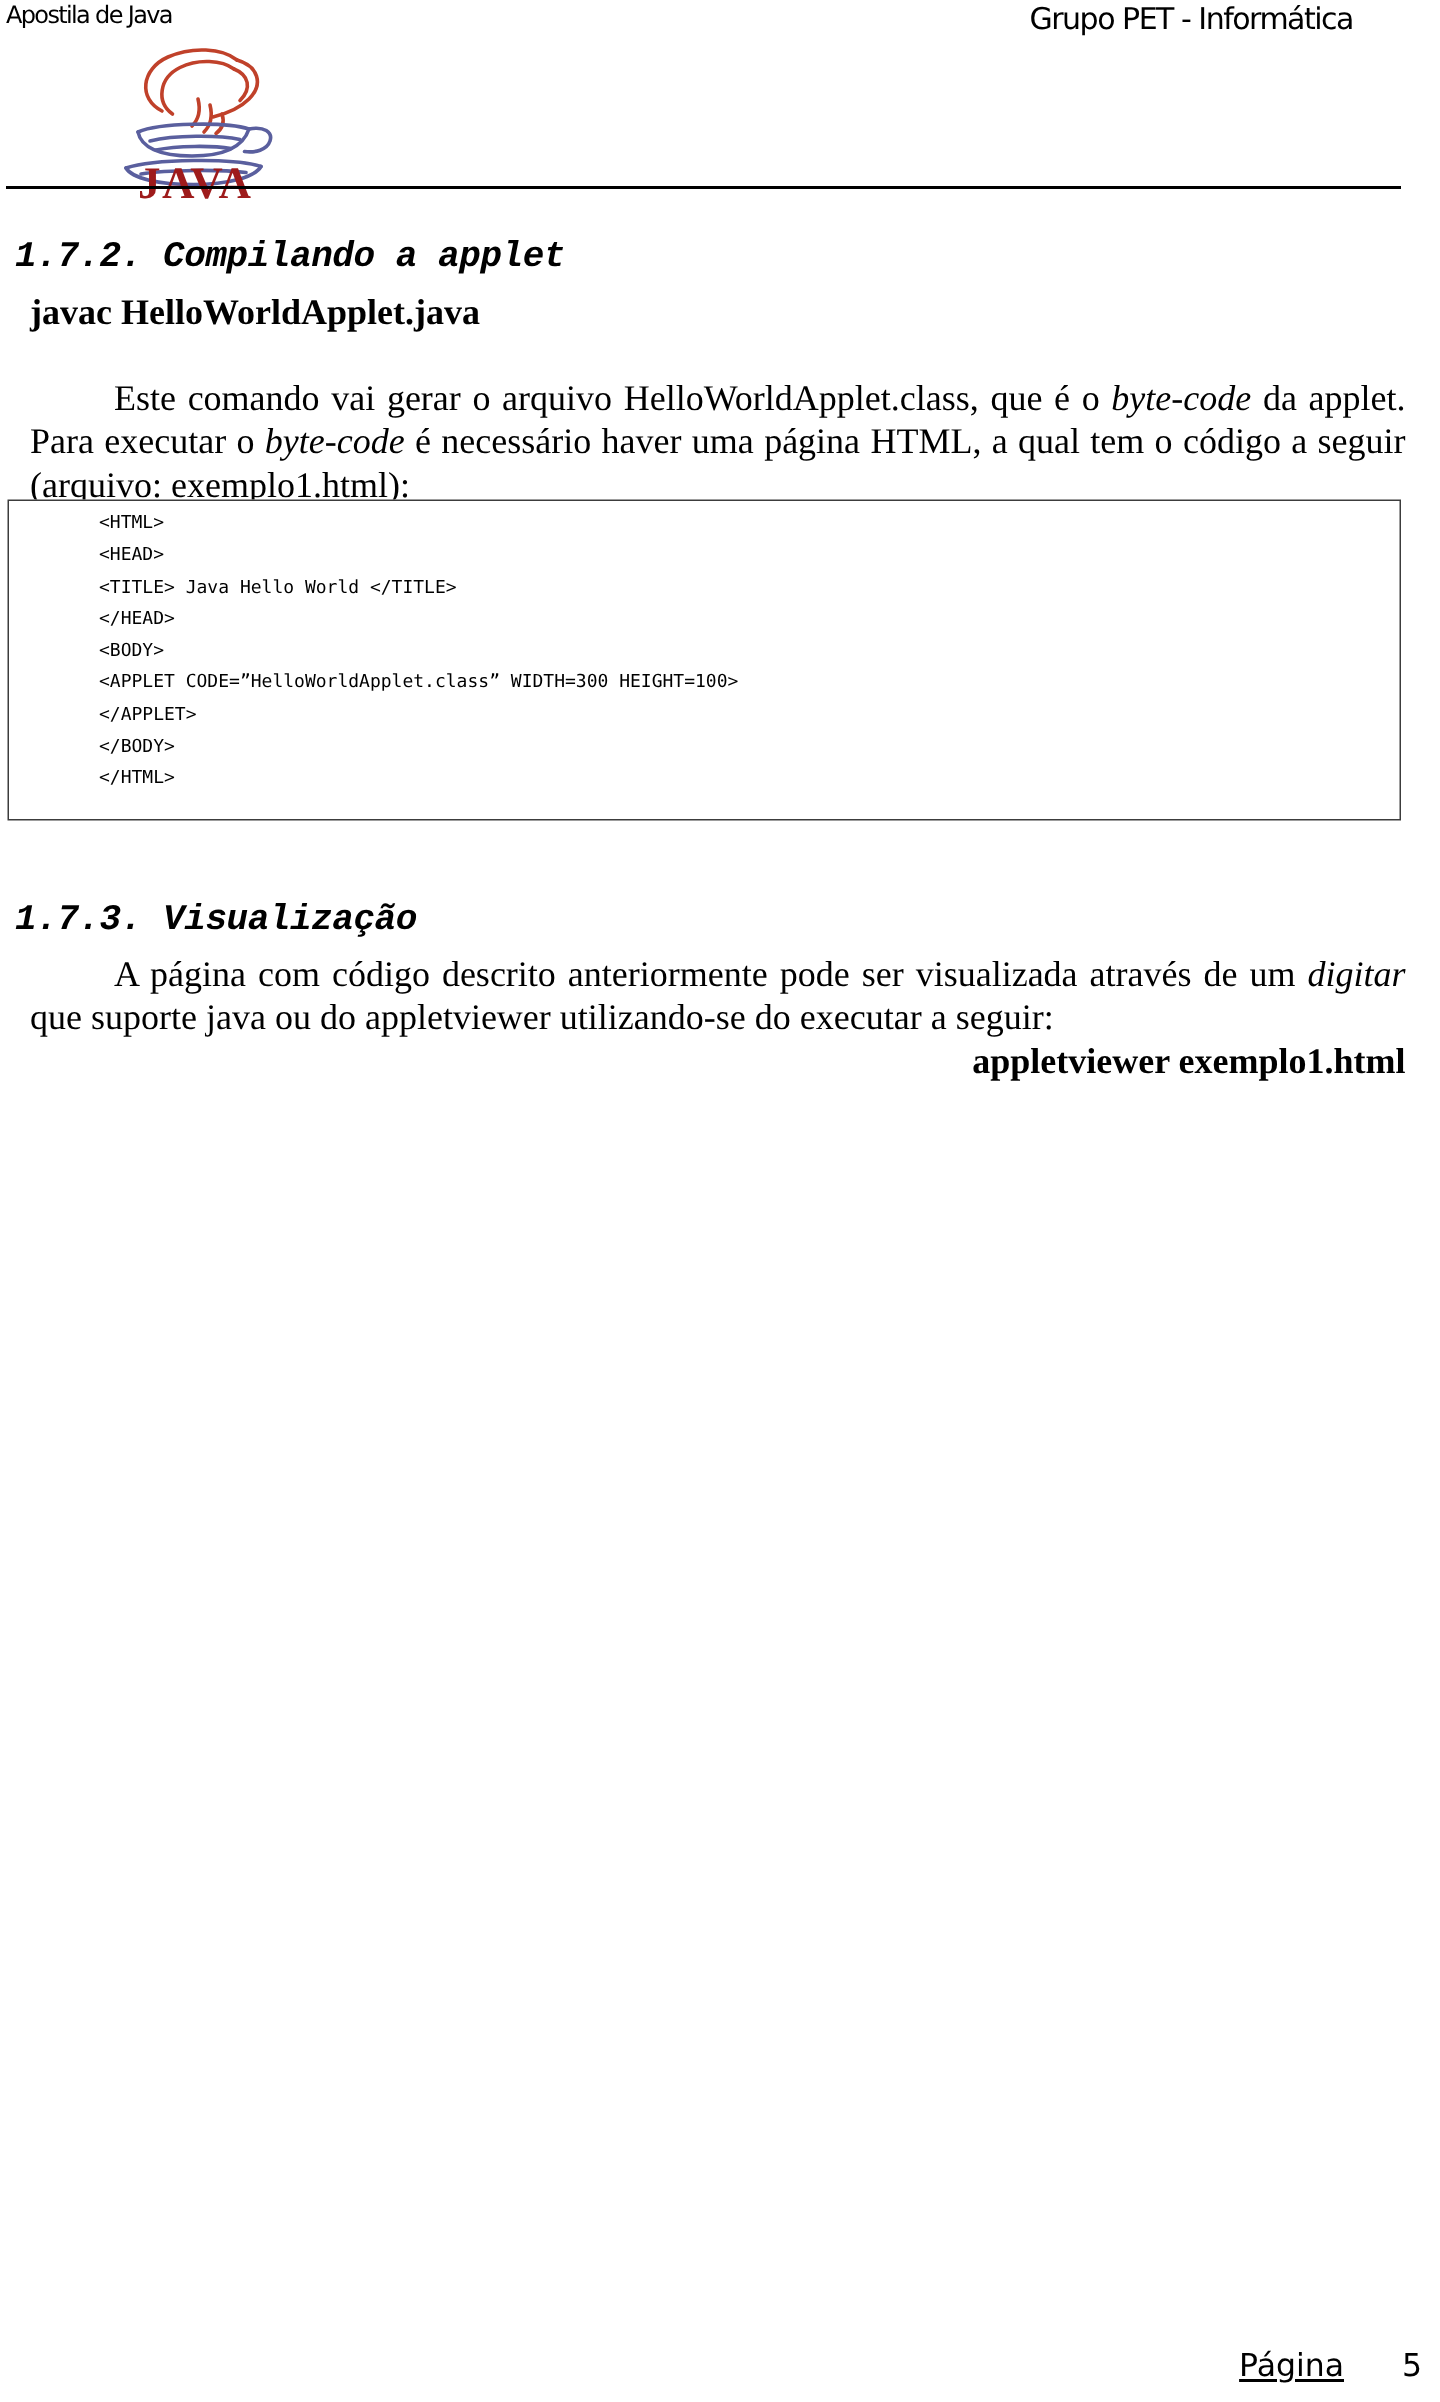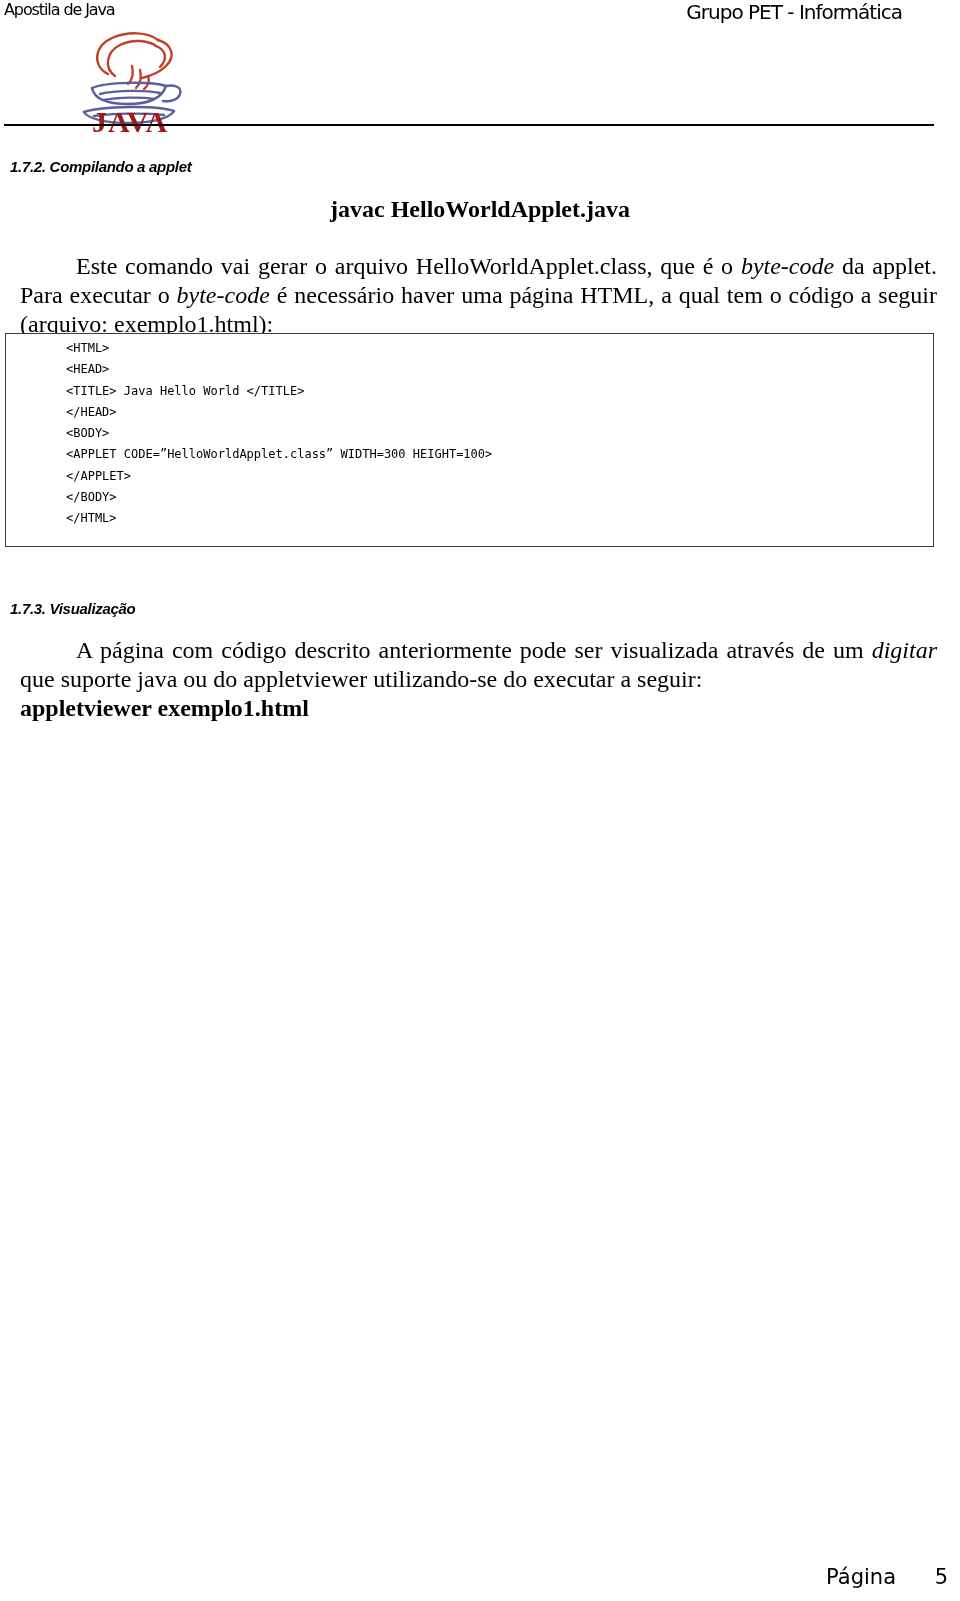--- a/index.html
+++ b/index.html
@@ -66,24 +66,24 @@
 
   
   .content {
     position: absolute;
     left: 0;
     top: 0;
     width: 960px;
   }
 
   .sec-heading {
-    font-family: Liberation Sans, sans-serif;
+    font-family: Liberation Mono, monospace;
     font-weight: bold;
     font-style: italic;
-    font-size: 15px;
+    font-size: 24px;
     letter-spacing: -0.3px;
     color: #000;
     white-space: nowrap;
   }
   #heading-172 {
     position: absolute;
     left: 10px;
     top: 158px;
   }
   #heading-173 {
@@ -102,21 +102,20 @@
   }
   .para i { font-style: italic; }
 
   #para-1 {
     left: 20px;
     top: 194px;
     width: 920px;
   }
   .cmd-line {
     display: block;
-    text-align: center;
     font-weight: bold;
     font-size: 24px;
     line-height: 30px;
   }
   #para-2 {
     left: 20px;
     top: 252px;
     width: 917px;
     text-indent: 56px;
   }
@@ -124,21 +123,21 @@
     left: 20px;
     top: 636px;
     width: 917px;
     text-indent: 56px;
   }
   #cmd-2 {
     position: absolute;
     left: 20px;
     top: 695px;
     width: 917px;
-    text-align: left;
+    text-align: right;
     font-weight: bold;
     font-size: 24px;
   }
 
   
   .code-box {
     position: absolute;
     left: 5px;
     top: 333px;
     width: 929px;
@@ -165,20 +164,21 @@
     width: 960px;
     height: 60px;
   }
   .footer-label {
     position: absolute;
     right: 64px;
     bottom: 12px;
     font-family: "DejaVu Sans", sans-serif;
     font-size: 21px;
     color: #000;
+    text-decoration: underline;
   }
   .footer-pageno {
     position: absolute;
     right: 12px;
     bottom: 12px;
     font-family: "DejaVu Sans", sans-serif;
     font-size: 21px;
     color: #000;
   }
 </style>

